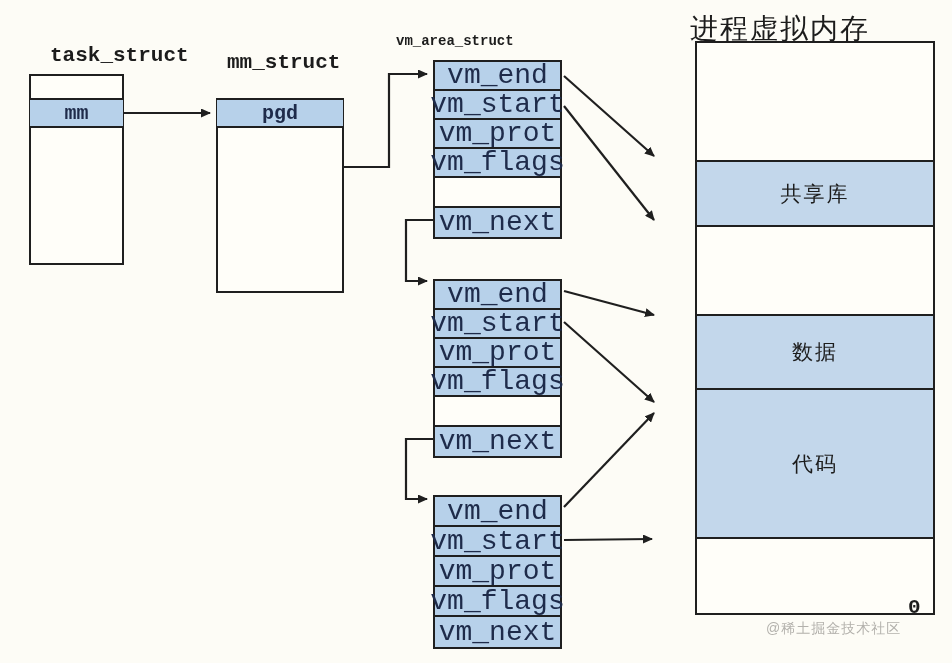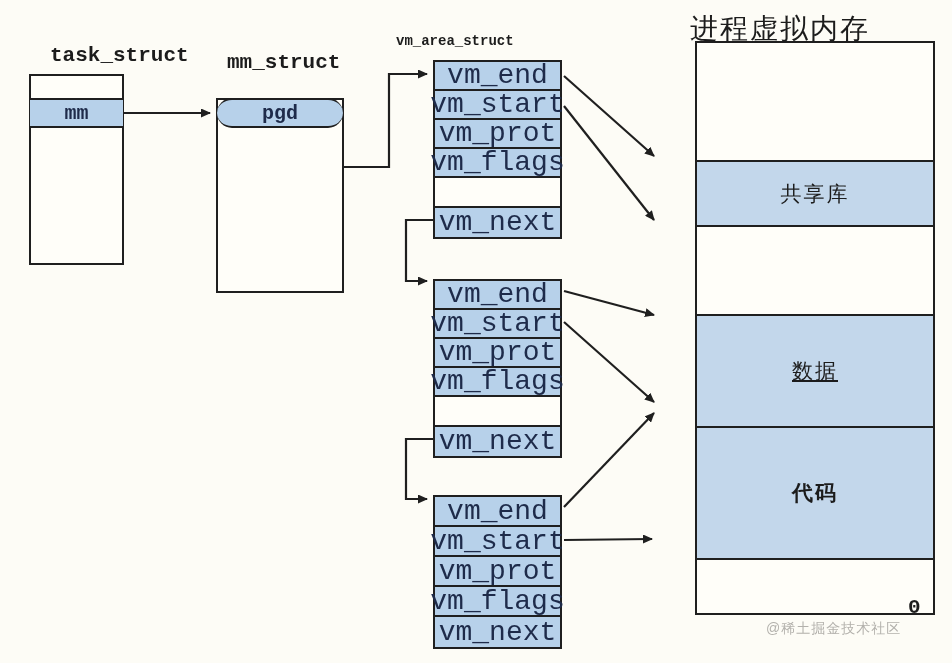--- a/index.html
+++ b/index.html
@@ -67,21 +67,21 @@
 
 <div class="canvas">
 
   <div class="struct-title" style="left:15px;top:44px;margin-left:35px;">task_struct</div>
   <div class="box" style="left:29px;top:74px;width:95px;height:191px;">
     <div class="hrow" style="top:22px;height:30px;">mm</div>
   </div>
 
   <div class="struct-title" style="left:227px;top:44px;margin-top:7px;">mm_struct</div>
   <div class="box" style="left:216px;top:98px;width:128px;height:195px;">
-    <div class="hrow" style="top:-2px;height:30px;border-radius:15px;">pgd</div>
+    <div class="hrow" style="top:-2px;height:30px;">pgd</div>
   </div>
 
   <div class="struct-title" style="left:396px;top:33px;font-size:14px;">vm_area_struct</div>
 
   <div class="vma" style="left:433px;top:60px;">
     <div class="vrow">vm_end</div>
     <div class="vrow">vm_start</div>
     <div class="vrow">vm_prot</div>
     <div class="vrow">vm_flags</div>
     <div class="vgap"></div>
@@ -103,22 +103,22 @@
     <div class="vrow tall">vm_prot</div>
     <div class="vrow tall">vm_flags</div>
     <div class="vrow tall">vm_next</div>
   </div>
 
   <div class="mem-title">进程虚拟内存</div>
   <div class="memory">
     <div class="region" style="height:119px;"></div>
     <div class="region blue" style="height:65px;">共享库</div>
     <div class="region" style="height:89px;"></div>
-    <div class="region blue" style="height:112px;text-decoration:underline;">数据</div>
-    <div class="region blue" style="height:132px;font-weight:bold;">代码</div>
+    <div class="region blue" style="height:74px;">数据</div>
+    <div class="region blue" style="height:149px;">代码</div>
     <div class="region" style="flex:1;"></div>
   </div>
   <div class="zero-label">0</div>
 
   <div class="watermark">@稀土掘金技术社区</div>
 
   <svg class="overlay" width="952" height="663" viewBox="0 0 952 663">
     <defs>
       <marker id="ah" markerWidth="11" markerHeight="9" refX="9" refY="4.5" orient="auto" markerUnits="userSpaceOnUse">
         <path d="M0,0 L10,4.5 L0,9 z" fill="#1f1f1f"></path>

